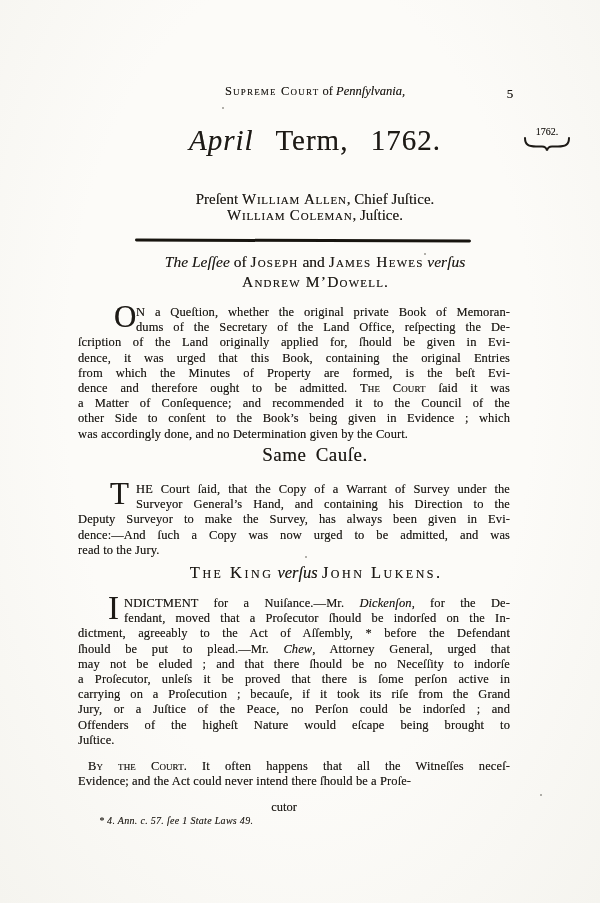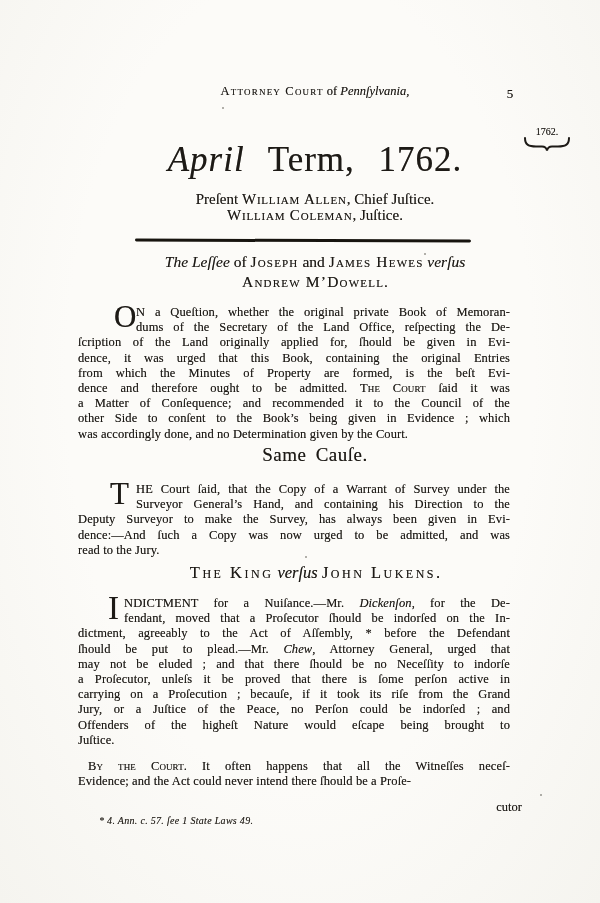--- a/index.html
+++ b/index.html
@@ -17,21 +17,21 @@
   .sc{font-variant:small-caps;font-variant-caps:small-caps;}
   i{}
 
   
   .centered{position:absolute;left:85px;width:460px;text-align:center;}
 
   .running-head{top:84px;font-size:12.5px;}
   .running-head .sc{letter-spacing:1.2px;}
   .page-number{position:absolute;left:498px;top:86px;width:24px;font-size:13px;text-align:center;}
 
-  .term-line{top:124px;font-size:35px;letter-spacing:1px;word-spacing:14px;margin-top:16px;}
+  .term-line{top:124px;font-size:29px;letter-spacing:1px;word-spacing:14px;}
 
   .margin-year{position:absolute;left:516px;top:126px;width:62px;text-align:center;font-size:10px;}
   .margin-year .brace{display:block;margin:0 auto;margin-top:0px;}
 
   .present{top:192px;font-size:15px;line-height:15.5px;}
   .present .sc{letter-spacing:0.8px;}
 
   .rule{position:absolute;left:135px;top:239px;width:336px;height:3.2px;background:#17140f;
         transform:rotate(0.15deg);border-radius:2px;}
 
@@ -50,33 +50,33 @@
 
   .p1{top:305px;}  .p1 .dropcap{left:36px;}
   .p1 .tline:nth-child(-n+2){padding-left:58px;}
   .p2{top:482px;}  .p2 .dropcap{left:32px;}
   .p2 .tline:nth-child(-n+2){padding-left:58px;}
   .p3{top:596px;}  .p3 .dropcap{left:30px;font-size:33px;}
   .p3 .tline:nth-child(-n+2){padding-left:46px;}
   .p4{top:759px;}
   .p4 .tline:first-child{padding-left:10px;}
 
-  .catchword{position:absolute;left:92px;top:800px;width:430px;text-align:right;
+  .catchword{position:absolute;left:69px;top:800px;width:430px;text-align:center;
              font-size:12.5px;}
   .footnote{position:absolute;left:99px;top:815px;font-size:10px;font-style:italic;
             letter-spacing:0.3px;color:#2a2620;}
 
   .speck{position:absolute;width:2px;height:2px;border-radius:50%;background:rgba(30,26,20,0.45);}
 </style>
 </head>
 <body>
 
 <div class="page">
 
-  <div class="centered running-head"><span class="sc">Attorney Court</span> of <i>Pennſylvania,</i></div>
+  <div class="centered running-head"><span class="sc">Supreme Court</span> of <i>Pennſylvania,</i></div>
 
   <div class="page-number">5</div>
 
   <div class="centered term-line"><i>April</i> Term, 1762.</div>
 
   <div class="margin-year">
     <span>1762.</span>
     <svg class="brace" width="48" height="14" viewBox="0 0 48 14">
       <path d="M2,1 C2,8 6,9.5 13,9.5 L19,9.5 C22,9.5 23.3,10.5 24,13.5 C24.7,10.5 26,9.5 29,9.5 L35,9.5 C42,9.5 46,8 46,1" fill="none" stroke="#1d1a16" stroke-width="2" stroke-linecap="round"></path>
     </svg>

